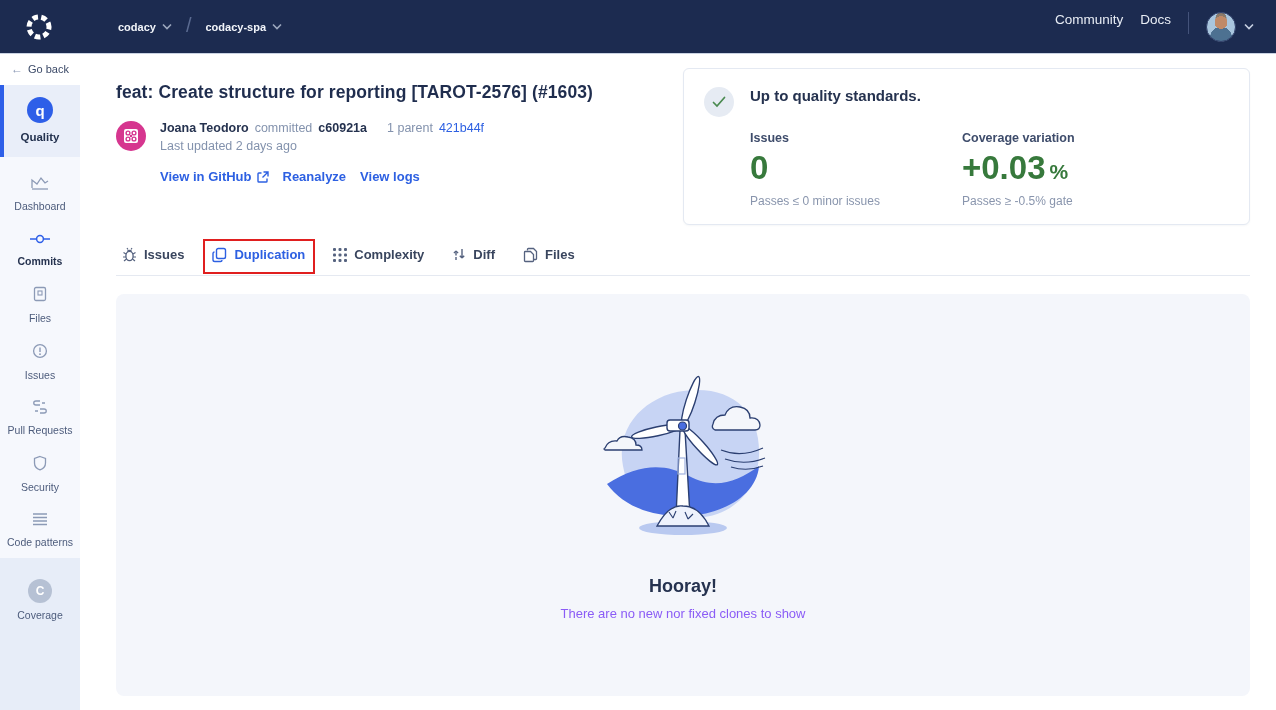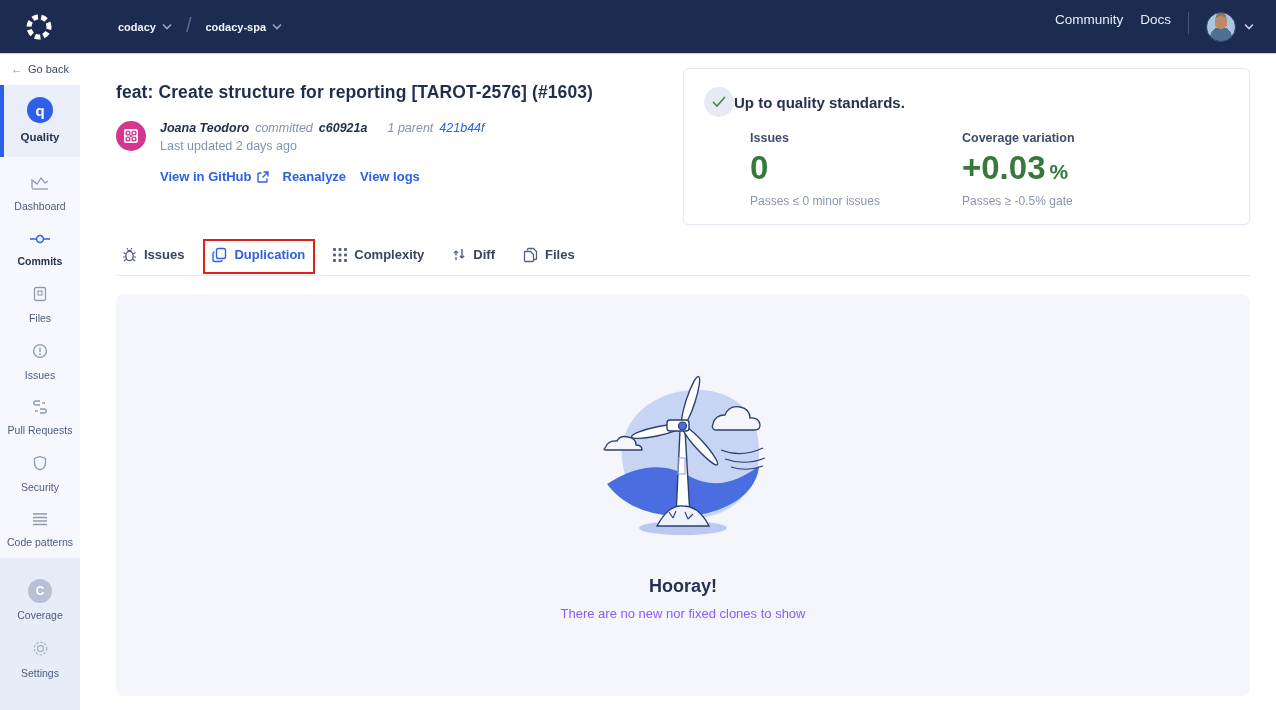--- a/index.html
+++ b/index.html
@@ -49,32 +49,32 @@
 
   
   .main { position:absolute; top:53px; left:80px; right:0; bottom:0; background:#fff;
     padding:15px 26px 0 36px; }
   .head-row { display:flex; align-items:flex-start; }
   .head-left { flex:1 1 auto; padding-top:14px; min-width:0; }
   .pr-title { font-size:17.5px; font-weight:bold; color:#1f2d4e; letter-spacing:.1px; }
   .commit-row { display:flex; margin-top:18px; gap:14px; }
   .identicon { width:30px; height:30px; flex:0 0 30px; }
   .commit-meta { font-size:12.5px; color:#8392ad; }
-  .commit-line1 { display:flex; align-items:flex-start; gap:6px;font-style:italic; }
+  .commit-line1 { display:flex; align-items:flex-start; gap:6px; }
   .strong-name { font-weight:bold; color:#25324f; font-size:12.5px; }
   .sha-link { color:#2d60e2; cursor:pointer; }
   .parent-lbl { margin-left:14px; }
   .commit-line2 { margin-top:4px; }
   .action-row { display:flex; gap:14px; margin-top:16px; margin-left:44px; }
   .action-link { font-size:13px; font-weight:bold; color:#2d60e2; cursor:pointer; display:flex; align-items:center; gap:5px; }
 
   
   .q-card { flex:0 0 567px; min-height:143px; background:#fff; border:1px solid #e4e9f2;
     border-radius:6px; padding:18px 20px 16px; box-shadow:0 1px 2px rgba(30,45,80,.04); }
-  .q-card-head { display:flex; align-items:center; }
+  .q-card-head { display:flex; align-items:flex-start; gap:16px; }
   .check-circle { width:30px; height:30px; border-radius:50%; background:#e6ebf3; display:flex;
     align-items:center; justify-content:center; }
   .q-card-title { font-size:15px; font-weight:bold; color:#25324f; }
   .q-metrics { display:flex; margin-left:46px; margin-top:14px; }
   .q-metric { width:150px; }
   .q-metric + .q-metric { margin-left:62px; width:auto; }
   .m-label { font-size:12.5px; font-weight:bold; color:#3e4c6b; }
   .m-value { margin-top:6px; font-size:33px; font-weight:bold; color:#37793c; line-height:1.05; }
   .m-unit { font-size:21px; font-weight:bold; color:#37793c; margin-left:4px; }
   .m-gate { margin-top:8px; font-size:12px; color:#8995ad; }
@@ -194,27 +194,20 @@
             <path d="M1 2 H15 M1 5.5 H15 M1 9 H15 M1 12.5 H15" stroke="currentColor" stroke-width="1.5"></path>
           </svg>
         <span class="lbl">Code patterns</span>
       </div>
     </div>
 
     <div class="side-bottom">
       <div class="side-item">
         <span class="cov-badge">C</span>
         <span class="lbl">Coverage</span>
-      </div>
-      <div class="side-item">
-        <svg width="17" height="17" viewBox="0 0 17 17" style="color:#aab6cc">
-            <circle cx="8.5" cy="8.5" r="3" fill="none" stroke="currentColor" stroke-width="1.3"></circle>
-            <circle cx="8.5" cy="8.5" r="6.3" fill="none" stroke="currentColor" stroke-width="1.3" stroke-dasharray="2.4 1.7"></circle>
-          </svg>
-        <span class="lbl">Settings</span>
       </div>
     </div>
   </div>
 
   <div class="main">
 
     <div class="head-row">
       <div class="head-left">
         <div class="pr-title">feat: Create structure for reporting [TAROT-2576] (#1603)</div>
 

